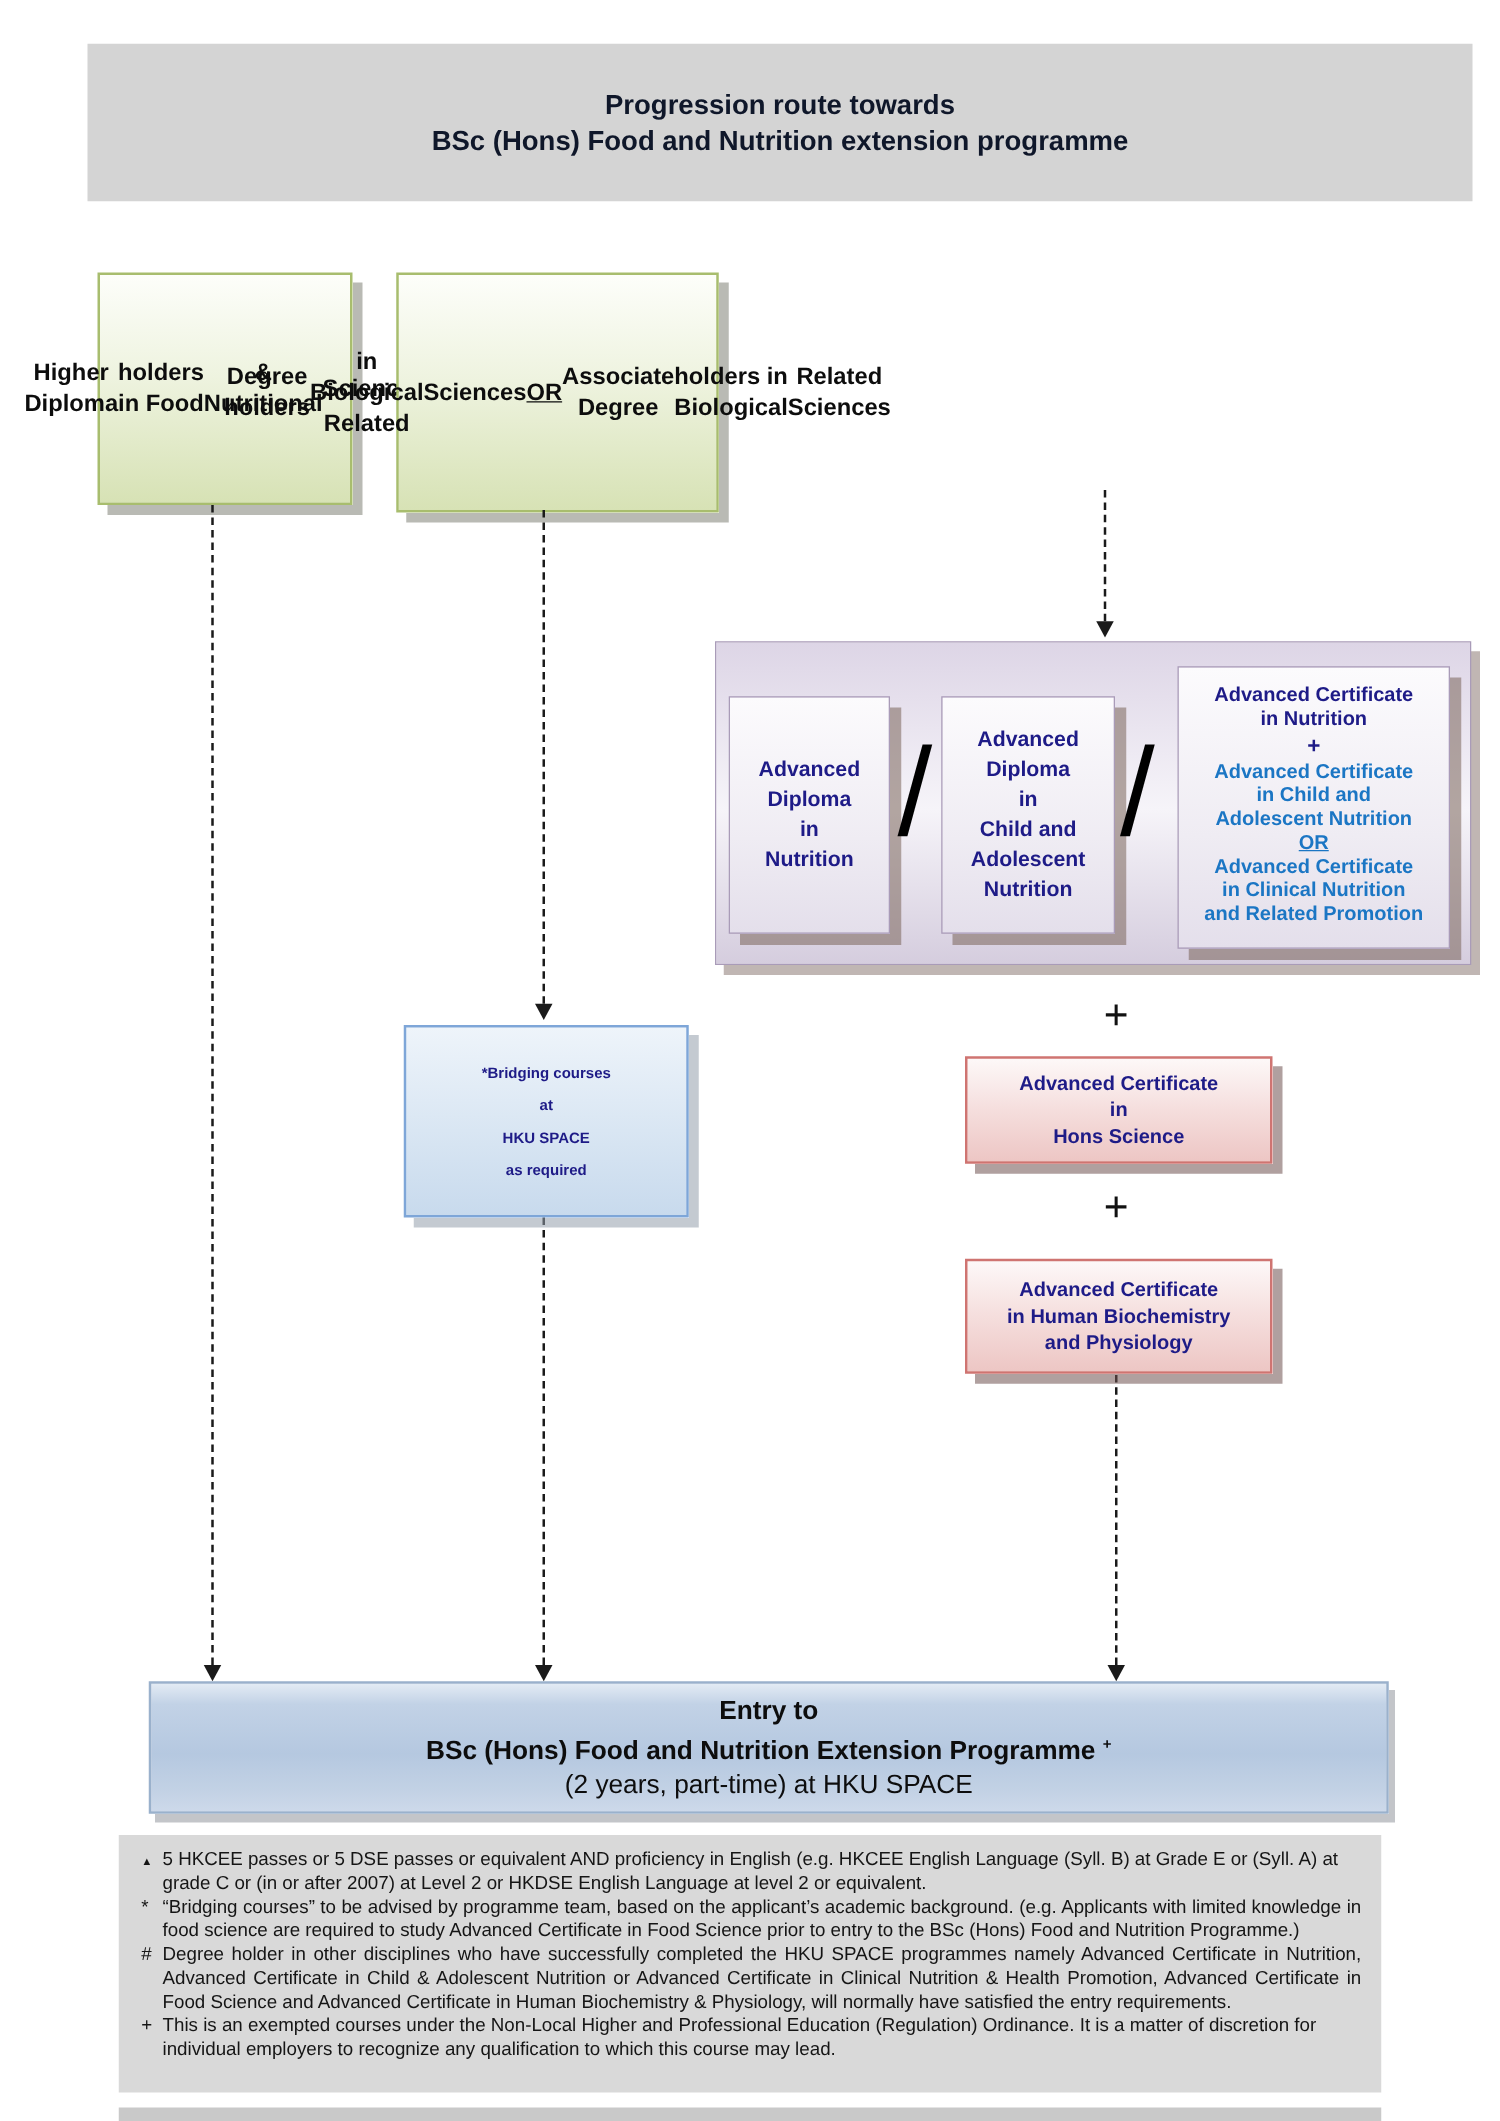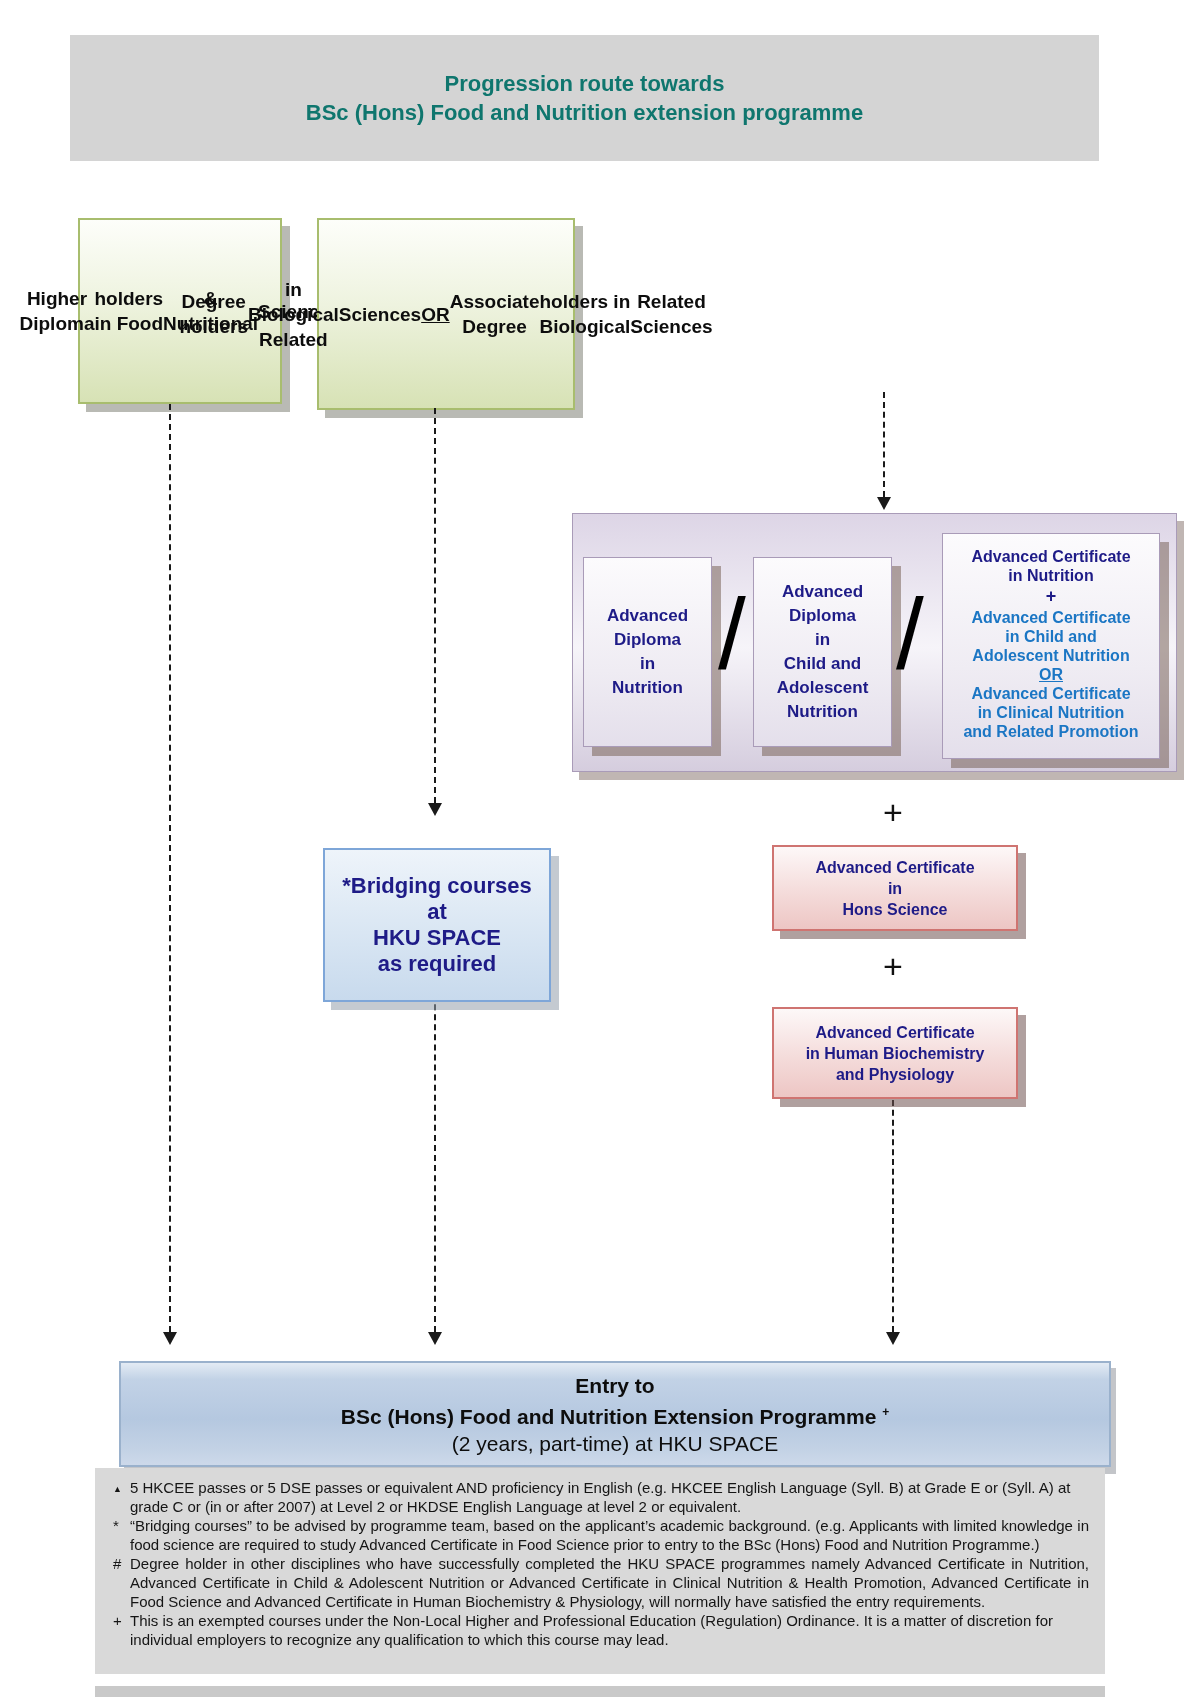--- a/index.html
+++ b/index.html
@@ -1,23 +1,23 @@
 <!DOCTYPE html>
 <html style="--navy: #1e1b87; --lightblue: #1b76c4; --green-border: #a8bd6e; --purple-border: #a99bb8; --blue-border: #7ea6d8; --pink-border: #cf7471; --title-bg: #d4d4d4; --panel-bg: #d9d9d9;"><head>
 <meta charset="utf-8">
 <style>
   html,body{margin:0;padding:0;background:#ffffff;}
   .canvas{position:relative;width:1200px;height:1697px;background:#ffffff;
           font-family:"Liberation Sans",sans-serif;color:#111;overflow:hidden;}
 
   
-  .titlebar{position:absolute;left:70px;top:35px;width:1029px;height:126px;
+  .titlebar{position:absolute;left:70px;top:35px;width:1108px;height:126px;
             background:var(--title-bg,#d4d4d4);display:flex;flex-direction:column;
             align-items:center;justify-content:center;text-align:center;
-            font-weight:bold;font-size:22px;line-height:29px;color:#0f766e;}
+            font-weight:bold;font-size:22px;line-height:29px;color:#0f172a;}
 
   
   .gbox{position:absolute;border:2px solid var(--green-border,#a8bd6e);
         background:linear-gradient(180deg,#fdfefa 0%,#eef3df 45%,#d7e2b5 100%);
         box-shadow:8px 8px 0 rgba(128,130,118,0.55);
         display:flex;flex-direction:row;align-items:center;justify-content:center;
         text-align:center;font-weight:bold;font-size:19px;line-height:25px;color:#0d0d0d;}
   .gbox span{display:block;}
   .u{text-decoration:underline;}
 
@@ -39,37 +39,37 @@
   .slash{position:absolute;font-size:100px;line-height:140px;font-weight:400;color:#000;
          width:60px;text-align:center;top:50px;height:150px;}
 
   .plus{position:absolute;width:44px;text-align:center;font-size:34px;line-height:36px;color:#111;font-weight:400;}
 
   .bluebox{position:absolute;left:323px;top:820px;width:224px;height:150px;
         border:2px solid var(--blue-border,#7ea6d8);
         background:linear-gradient(180deg,#eef4fa 0%,#d9e6f3 55%,#c8daed 100%);
         box-shadow:8px 8px 0 rgba(148,158,172,0.55);
         display:flex;flex-direction:column;align-items:center;justify-content:center;
-        text-align:center;font-weight:bold;font-size:22px;line-height:26px;color:var(--navy,#1e1b87);margin-top:28px;}
+        text-align:center;font-weight:bold;font-size:12px;line-height:26px;color:var(--navy,#1e1b87);}
   .bluebox span{display:block;}
 
   .pinkbox{position:absolute;left:772px;width:242px;
         border:2px solid var(--pink-border,#cf7471);
         background:linear-gradient(180deg,#fdf8f8 0%,#f5dedd 50%,#edc6c4 100%);
         box-shadow:8px 8px 0 rgba(112,82,80,0.55);
         display:flex;flex-direction:column;align-items:center;justify-content:center;
         text-align:center;font-weight:bold;font-size:16px;line-height:21px;color:var(--navy,#1e1b87);}
   .pinkbox span{display:block;}
 
   .entrybox{position:absolute;left:119px;top:1345px;width:992px;height:106px;
         border:2px solid #9ab1cc;box-sizing:border-box;
         background:linear-gradient(180deg,#e3ebf4 0%,#c2d2e6 16%,#b5c8e0 55%,#c3d2e5 85%,#cdd9ea 100%);
         box-shadow:5px 7px 0 rgba(145,150,156,0.55);
         display:flex;flex-direction:column;align-items:center;justify-content:center;
-        text-align:center;font-size:21px;line-height:27px;color:#0d0d0d;margin-top:16px;}
+        text-align:center;font-size:21px;line-height:27px;color:#0d0d0d;}
   .entrybox .b{font-weight:bold;}
   sup{font-size:12px;}
 
   
   .varrow{position:absolute;width:0;border-left:2px dashed #1a1a1a;}
   .varrow::after{content:"";position:absolute;bottom:-13px;left:-8px;width:0;height:0;
         border-left:7px solid transparent;border-right:7px solid transparent;
         border-top:13px solid #1a1a1a;}
 
   

